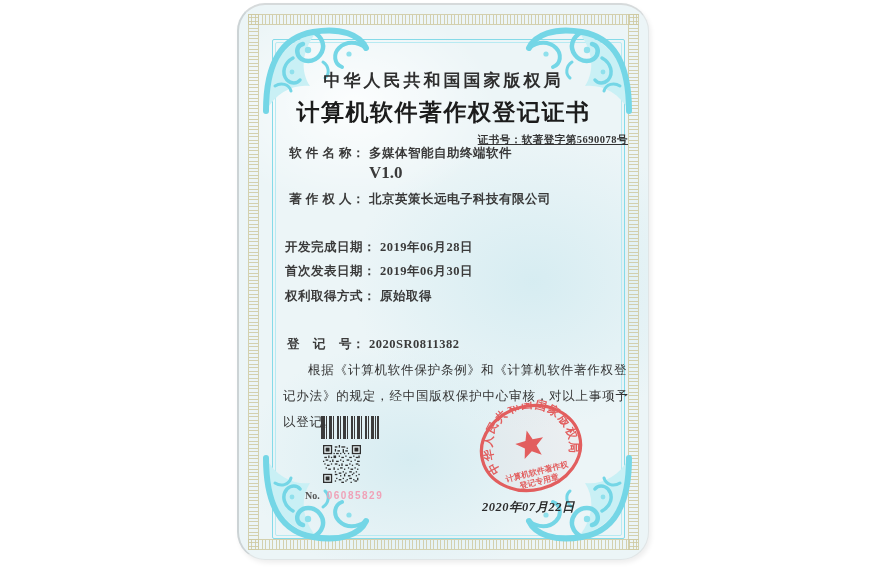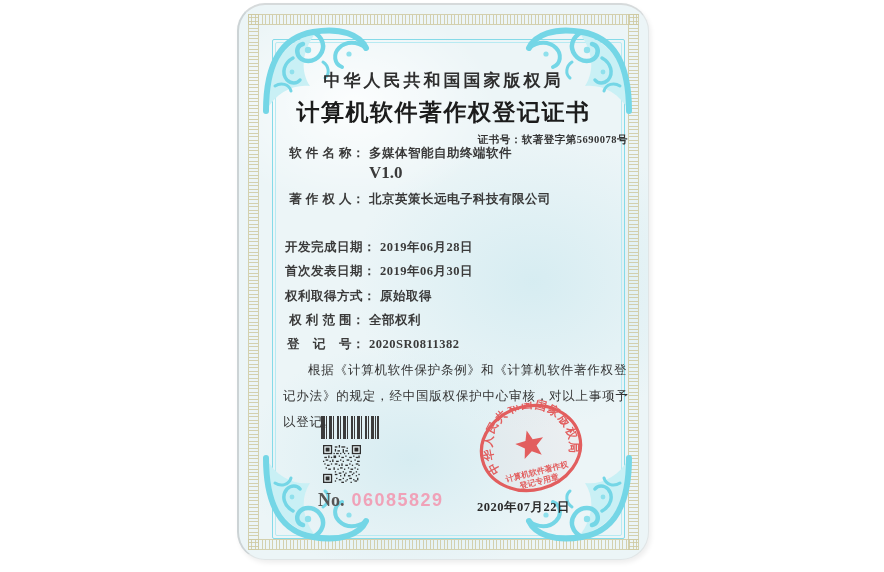--- a/index.html
+++ b/index.html
@@ -43,51 +43,51 @@
   .c-tr{top:20px; right:13px; transform:scaleX(-1)}
   .c-bl{bottom:15px; left:21px; transform:scaleY(-1)}
   .c-br{bottom:15px; right:13px; transform:scale(-1,-1)}
 
   
   .issuer{position:absolute; top:64px; left:0; right:0; text-align:center;
     font-size:17px; font-weight:700; letter-spacing:3px; color:#2e2e2e;}
   .title{position:absolute; top:92px; left:0; right:0; text-align:center;
     font-size:23px; font-weight:700; letter-spacing:1.5px; color:#1c1c1c;}
   .certno{position:absolute; top:128px; right:20px; font-size:10.5px; color:#333;
-    letter-spacing:.5px; font-weight:600;}
+    letter-spacing:.5px; font-weight:600;text-decoration:underline;}
 
   .row{position:absolute; left:46px; font-size:12.5px; font-weight:600;
     color:#3a3a3a; letter-spacing:.5px; white-space:nowrap;text-align:right;}
   .row .lab{display:inline-block; min-width:80px;}
   .row .val{margin-left:4px;}
   .subval{position:absolute; left:130px; font-size:17px; font-weight:600; color:#3a3a3a;}
 
   .statement{position:absolute; top:352px; left:44px; width:354px; font-size:12.5px;
     line-height:26px; text-indent:2em; letter-spacing:.8px; color:#333; font-weight:500;}
 
   
   .barcode{position:absolute; left:82px; top:411px; width:58px; height:23px;
     background:repeating-linear-gradient(90deg,
       #3b3b3b 0 2px, rgba(0,0,0,0) 2px 3px, #3b3b3b 3px 4px, rgba(0,0,0,0) 4px 6px,
       #3b3b3b 6px 9px, rgba(0,0,0,0) 9px 10px, #3b3b3b 10px 11px, rgba(0,0,0,0) 11px 14px);
     border-left:2px solid #3b3b3b; border-right:2px solid #3b3b3b;}
   .qr{position:absolute; left:84px; top:440px; width:38px; height:38px;}
 
   
-  .serial{position:absolute; left:66px; top:485px; font-size:18px; white-space:nowrap;padding-left:13px;}
+  .serial{position:absolute; left:66px; top:485px; font-size:10px; white-space:nowrap;}
   .serial .pre{color:#555; font-weight:600;}
   .serial .num{color:#f0a2b8; margin-left:7px; letter-spacing:1.5px; font-weight:600;
     font-family:"Liberation Sans","DejaVu Sans",sans-serif;}
 
   .seal{position:absolute; left:238px; top:398px; width:108px; height:90px;
     transform:rotate(-14deg); opacity:.93;}
   .seal text{font-family:"Liberation Serif","DejaVu Serif",serif; font-weight:700; fill:#e25353;}
 
-  .issue-date{position:absolute; left:238px; top:494px; width:108px; text-align:left;
-    font-size:12.5px; font-weight:700; color:#2b2b2b; letter-spacing:.5px; white-space:nowrap;}
+  .issue-date{position:absolute; left:228px; top:494px; width:108px; text-align:right;
+    font-size:12.5px; font-weight:700; color:#2b2b2b; letter-spacing:.5px; white-space:nowrap;font-style:italic;}
 </style>
 </head>
 <body>
 
 <div class="stage">
   <div class="cert">
 
     <div class="mb h top"></div>
     <div class="mb h bottom"></div>
     <div class="mb v left"></div>
@@ -168,23 +168,20 @@
       <span class="lab">著 作 权 人：</span><span class="val">北京英策长远电子科技有限公司</span>
     </div>
     <div class="row" style="top:234px">
       <span class="lab">开发完成日期：</span><span class="val">2019年06月28日</span>
     </div>
     <div class="row" style="top:258px">
       <span class="lab">首次发表日期：</span><span class="val">2019年06月30日</span>
     </div>
     <div class="row" style="top:283px">
       <span class="lab">权利取得方式：</span><span class="val">原始取得</span>
-    </div>
-    <div class="row" style="top:307px">
-      <span class="lab">权 利 范 围：</span><span class="val">全部权利</span>
     </div>
     <div class="row" style="top:331px">
       <span class="lab">登　记　号：</span><span class="val">2020SR0811382</span>
     </div>
 
     <p class="statement">根据《计算机软件保护条例》和《计算机软件著作权登记办法》的规定，经中国版权保护中心审核，对以上事项予以登记。</p>
 
     <div class="barcode"></div>
     <svg class="qr" viewBox="0 0 29 29">
       <g fill="#2f2f2f">

